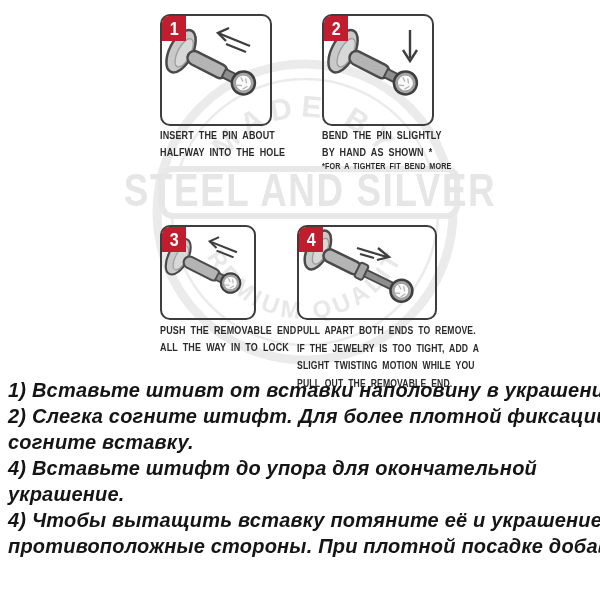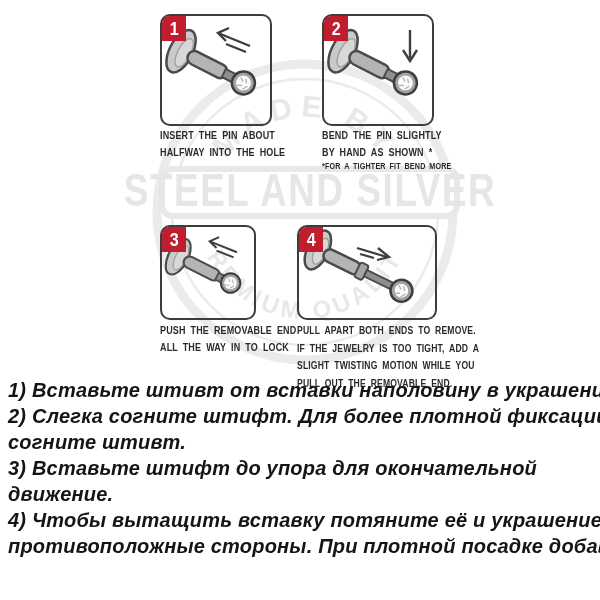--- a/index.html
+++ b/index.html
@@ -164,20 +164,20 @@
   <div class="caption c4">
     <div>PULL APART BOTH ENDS TO REMOVE.</div>
     <div>IF THE JEWELRY IS TOO TIGHT,  ADD A</div>
     <div>SLIGHT TWISTING MOTION WHILE YOU</div>
     <div>PULL OUT THE REMOVABLE END.</div>
   </div>
 
   <div class="ru">
     <div class="ru-line">1) Вставьте штивт от вставки наполовину в украшение.</div>
     <div class="ru-line">2) Слегка согните штифт. Для более плотной фиксации</div>
-    <div class="ru-line">согните штивт.</div>
-    <div class="ru-line">3) Вставьте штифт до упора для окончательной</div>
-    <div class="ru-line">движение.</div>
+    <div class="ru-line">согните вставку.</div>
+    <div class="ru-line">4) Вставьте штифт до упора для окончательной</div>
+    <div class="ru-line">украшение.</div>
     <div class="ru-line">4) Чтобы вытащить вставку потяните её и украшение в</div>
     <div class="ru-line">противоположные стороны. При плотной посадке добавьте</div>
   </div>
 
 </div>
 
 </body></html>

